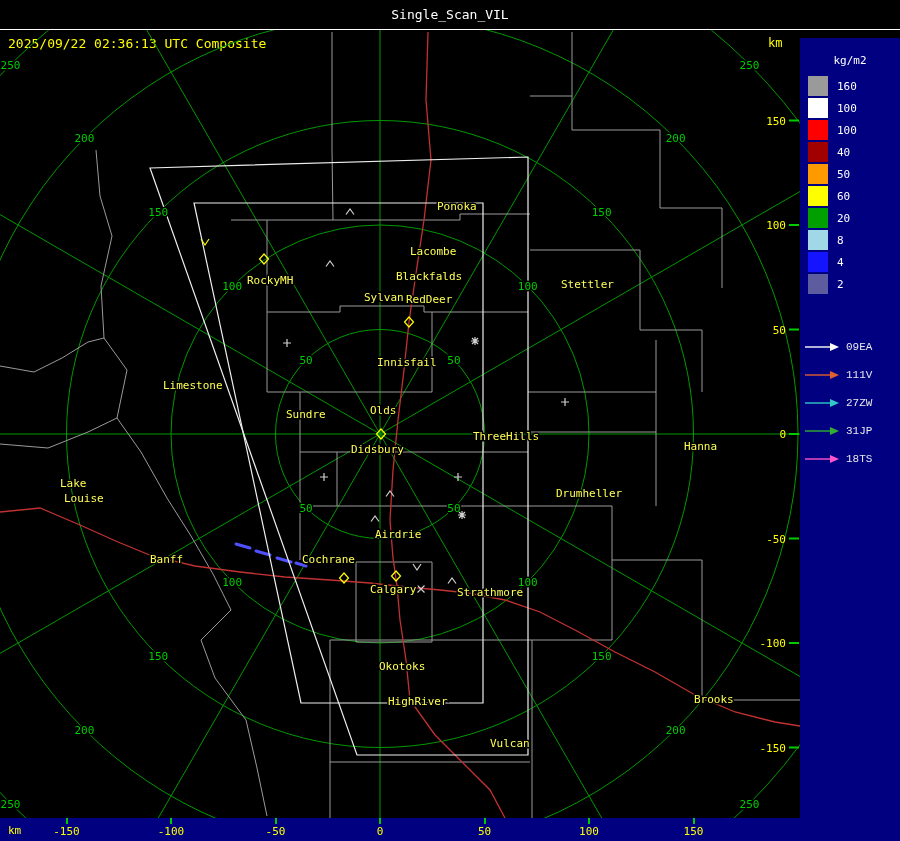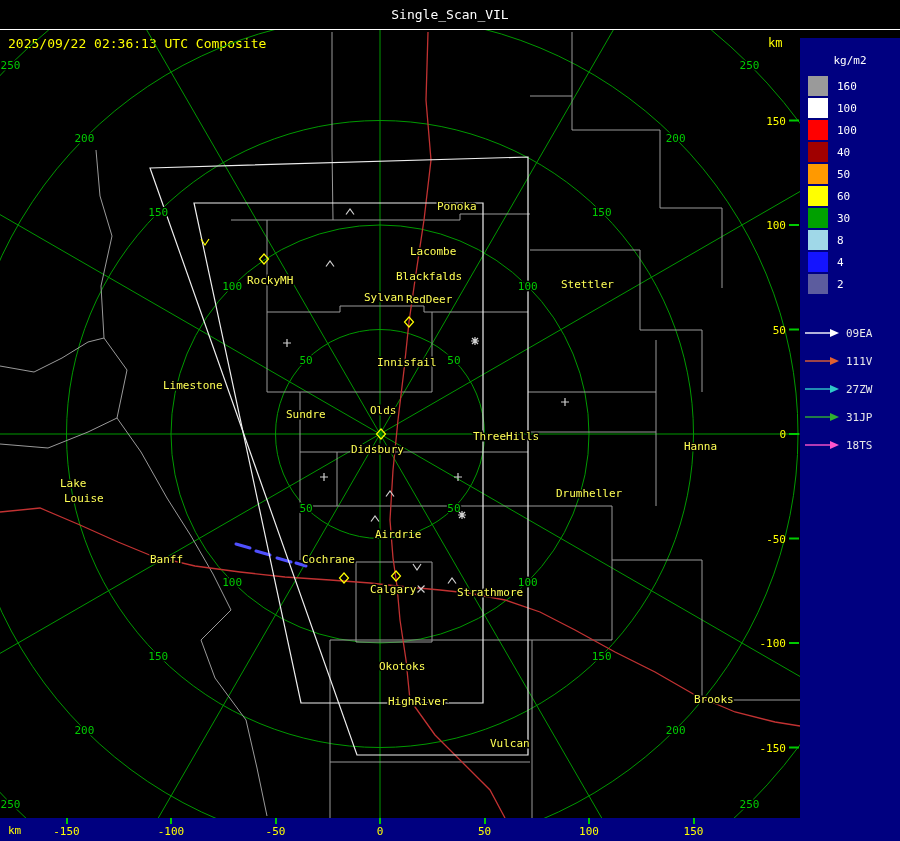--- a/index.html
+++ b/index.html
@@ -25,21 +25,21 @@
   .coverage{stroke:#eeeeee;fill:none;stroke-width:1.2;}
   .water{stroke:#5050ff;fill:none;stroke-width:3;stroke-linecap:round;}
   .marker{fill:none;stroke-width:1.2;}
   
   #right-panel{position:absolute;left:800px;top:38px;width:100px;height:811px;background:#000080;}
   #units-label{color:#ffffff;font-size:11px;text-align:center;padding-top:16px;}
   #colorbar{margin-top:8px;}
   .cb-row{display:flex;align-items:center;height:22px;}
   .cb-swatch{width:20px;height:20px;margin-left:8px;flex:none;}
   .cb-label{color:#ffffff;font-size:11px;margin-left:9px;}
-  #radar-legend{margin-top:24px;}
+  #radar-legend{margin-top:38px;font-family:Liberation Mono, monospace;}
   .lg-row{display:flex;align-items:center;height:28px;}
   .lg-row svg{margin-left:4px;flex:none;}
   .lg-label{color:#e8e8e8;font-size:11px;margin-left:4px;}
   
   #bottom-strip{position:absolute;left:0;top:818px;width:800px;height:23px;background:#000080;}
   #km-bottom{position:absolute;left:8px;top:6px;color:#ffff00;font-size:11px;}
   .xtick{position:absolute;top:0;width:2px;height:6px;background:#00cc00;}
   .xlabel{position:absolute;top:7px;width:40px;text-align:center;color:#ffff00;font-size:11px;}
 </style>
 </head>
@@ -235,21 +235,21 @@
         <div class="cb-row">
           <div class="cb-swatch" style="background: rgb(255, 153, 0);"></div>
           <span class="cb-label">50</span>
         </div>
         <div class="cb-row">
           <div class="cb-swatch" style="background: rgb(255, 255, 0);"></div>
           <span class="cb-label">60</span>
         </div>
         <div class="cb-row">
           <div class="cb-swatch" style="background: rgb(0, 160, 0);"></div>
-          <span class="cb-label">30</span>
+          <span class="cb-label">20</span>
         </div>
         <div class="cb-row">
           <div class="cb-swatch" style="background: rgb(160, 216, 232);"></div>
           <span class="cb-label">8</span>
         </div>
         <div class="cb-row">
           <div class="cb-swatch" style="background: rgb(20, 20, 255);"></div>
           <span class="cb-label">4</span>
         </div>
         <div class="cb-row">

